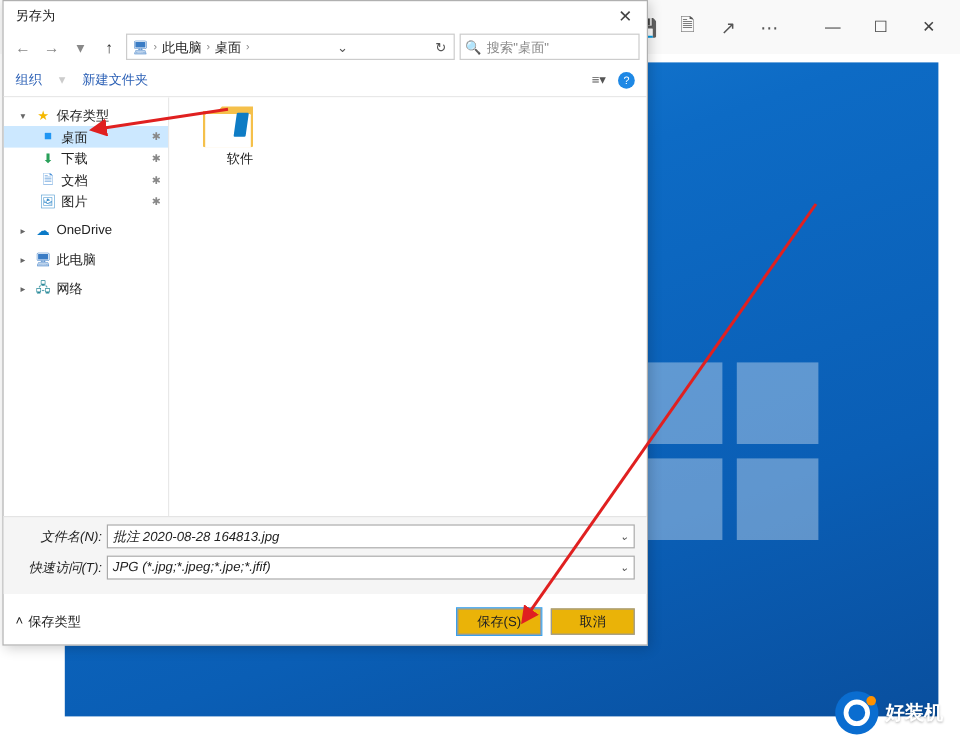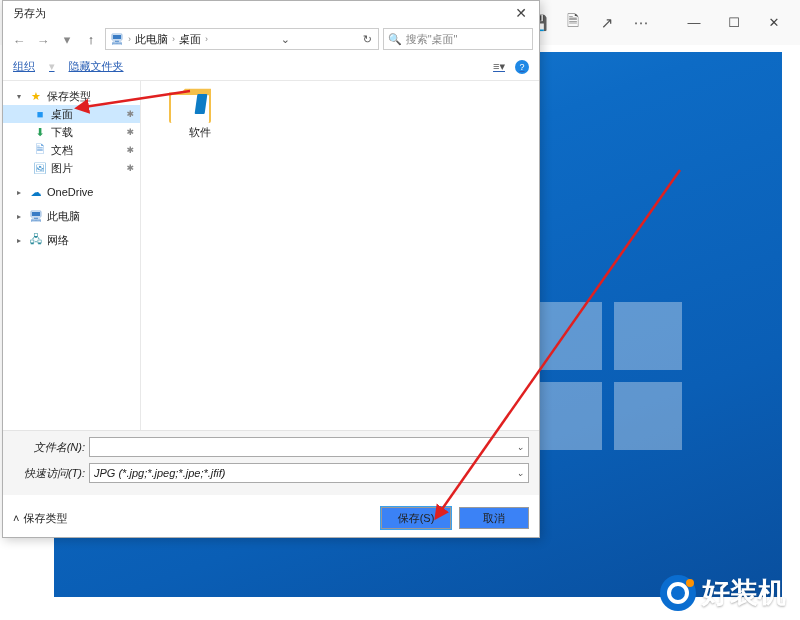--- a/index.html
+++ b/index.html
@@ -19,21 +19,21 @@
 .dlg-title { height: 24px; display: flex; justify-content: space-between; align-items: center; padding: 0 6px 0 10px; }
 .dlg-title .close { font-size: 14px; color: #444; cursor: pointer; padding: 2px 6px; }
 .dlg-nav { height: 28px; display: flex; align-items: center; padding: 0 6px; gap: 4px; }
 .nav-arrow { width: 20px; height: 20px; display: flex; align-items: center; justify-content: center; color: #888; font-size: 13px; }
 .nav-arrow.enabled { color: #333; }
 .breadcrumb { flex: 1; height: 22px; border: 1px solid #ccc; display: flex; align-items: center; padding: 0 4px; font-size: 11px; gap: 2px; }
 .breadcrumb .crumb { display: flex; align-items: center; gap: 3px; }
 .breadcrumb .sep { color: #888; font-size: 9px; margin: 0 2px; }
 .breadcrumb .refresh { margin-left: auto; color: #555; font-size: 11px; padding-right: 2px; }
 .search-box { width: 150px; height: 22px; border: 1px solid #ccc; display: flex; align-items: center; padding: 0 4px; color: #888; font-size: 11px; gap: 4px; }
-.dlg-toolbar { height: 28px; display: flex; align-items: center; padding: 0 10px; gap: 14px; border-bottom: 1px solid #e8e8e8; color: #2a5fb5; text-decoration: underline; }
+.dlg-toolbar { height: 28px; display: flex; align-items: center; padding: 0 10px; gap: 14px; border-bottom: 1px solid #e8e8e8; color: #2a5fb5; }
 .dlg-toolbar .sep { color: #ccc; }
 .toolbar-right { margin-left: auto; display: flex; gap: 10px; color: #555; align-items: center; }
 .help-icon { width: 14px; height: 14px; border-radius: 50%; background: #1e88e5; color: #fff; font-size: 9px; display: flex; align-items: center; justify-content: center; }
 
 .dlg-body { flex: 1; display: flex; overflow: hidden; }
 .sidebar { width: 138px; border-right: 1px solid #e8e8e8; padding: 6px 0; overflow: auto; }
 .side-group { margin-bottom: 6px; }
 .side-item { display: flex; align-items: center; height: 18px; padding-left: 14px; gap: 4px; font-size: 11px; cursor: pointer; }
 .side-item.child { padding-left: 30px; }
 .side-item.selected { background: #cce8ff; }
@@ -56,28 +56,28 @@
 .folder-front { position: absolute; left: 2px; right: 2px; bottom: 0; top: 8px; background: #fff; border-radius: 1px; }
 .folder-edge { position: absolute; right: 5px; top: 7px; width: 10px; height: 20px; background: #0e7cc5; border-radius: 1px; transform: skewX(-8deg); }
 
 .dlg-footer { padding: 6px 10px; background: #f5f5f5; border-top: 1px solid #e4e4e4; }
 .fld-row { display: flex; align-items: center; margin-bottom: 6px; gap: 4px; font-style: italic; }
 .fld-label { width: 72px; text-align: right; font-size: 11px; }
 .fld-input { flex: 1; height: 20px; border: 1px solid #aaa; background: #fff; padding: 0 4px; font-size: 11px; display: flex; align-items: center; }
 .fld-input .dd { margin-left: auto; color: #555; font-size: 9px; }
 .dlg-actions { display: flex; align-items: center; padding: 12px 10px 8px; gap: 8px; }
 .hide-folders { display: flex; align-items: center; gap: 4px; font-size: 11px; }
-.btn { width: 70px; height: 22px; border: 1px solid #999; background: #3b82f6; font-size: 11px; display: flex; align-items: center; justify-content: center; cursor: pointer; }
+.btn { width: 70px; height: 22px; border: 1px solid #999; background: #eab308; font-size: 11px; display: flex; align-items: center; justify-content: center; cursor: pointer; }
 .btn.primary { outline: 1px solid #39a0ed; }
 
 
 .arrow-svg { position: absolute; pointer-events: none; }
 
 
-.watermark { position: absolute; right: 14px; bottom: 8px; display: flex; align-items: center; gap: 6px; color: #fff; font-size: 28px; font-weight: 600; text-shadow: 0 1px 2px rgba(0,0,0,0.3); justify-content: space-between; }
+.watermark { position: absolute; right: 14px; bottom: 8px; display: flex; align-items: center; gap: 6px; color: #fff; font-size: 16px; font-weight: 600; text-shadow: 0 1px 2px rgba(0,0,0,0.3); justify-content: space-between; }
 .wm-logo { width: 36px; height: 36px; border-radius: 50%; background: #0a6dd0; display: flex; align-items: center; justify-content: center; position: relative; }
 .wm-logo::after { content: ""; width: 14px; height: 14px; border-radius: 50%; border: 4px solid #fff; }
 .wm-dot { position: absolute; width: 8px; height: 8px; background: #ff9100; border-radius: 50%; right: 2px; top: 4px; }
 </style>
 </head>
 <body>
 
 <div class="bg-app">
   <div class="bg-titlebar">
     <span class="tool-btn">🔍</span>
@@ -123,21 +123,21 @@
     </div>
     <div class="search-box">
       <span>🔍</span>
       <span>搜索"桌面"</span>
     </div>
   </div>
 
   <div class="dlg-toolbar">
     <span>组织</span>
     <span class="sep">▾</span>
-    <span>隐藏文件夹</span>
+    <span>新建文件夹</span>
     <div class="toolbar-right">
       <span>≡▾</span>
       <span class="help-icon">?</span>
     </div>
   </div>
 
   <div class="dlg-body">
     <div class="sidebar">
       <div class="side-group">
         <div class="side-item">
@@ -198,20 +198,21 @@
         </div>
         <span>软件</span>
       </div>
     </div>
   </div>
 
   <div class="dlg-footer">
     <div class="fld-row">
       <span class="fld-label">文件名(N):</span>
       <div class="fld-input">
+        <span>批注 2020-08-28 164813.jpg</span>
         <span class="dd">⌄</span>
       </div>
     </div>
     <div class="fld-row">
       <span class="fld-label">快速访问(T):</span>
       <div class="fld-input">
         <span>JPG (*.jpg;*.jpeg;*.jpe;*.jfif)</span>
         <span class="dd">⌄</span>
       </div>
     </div>

